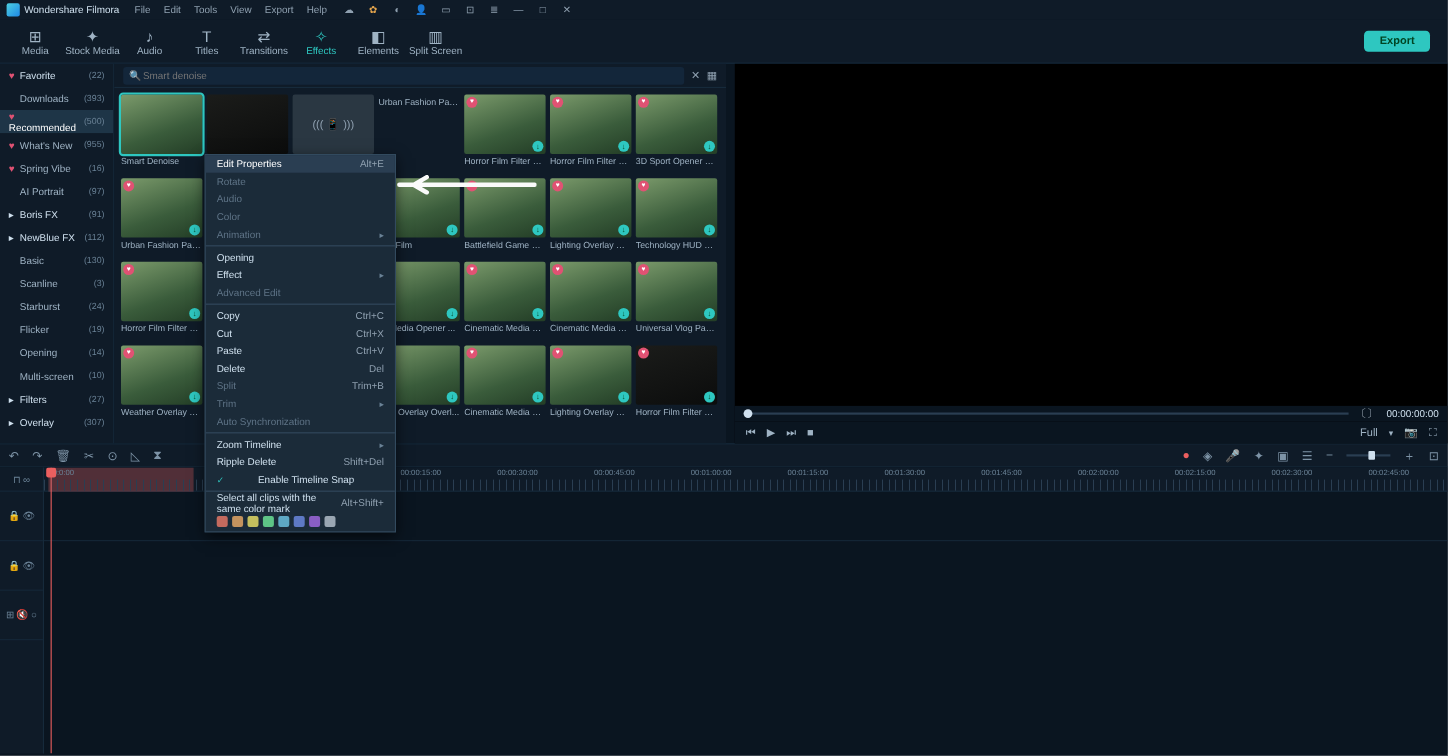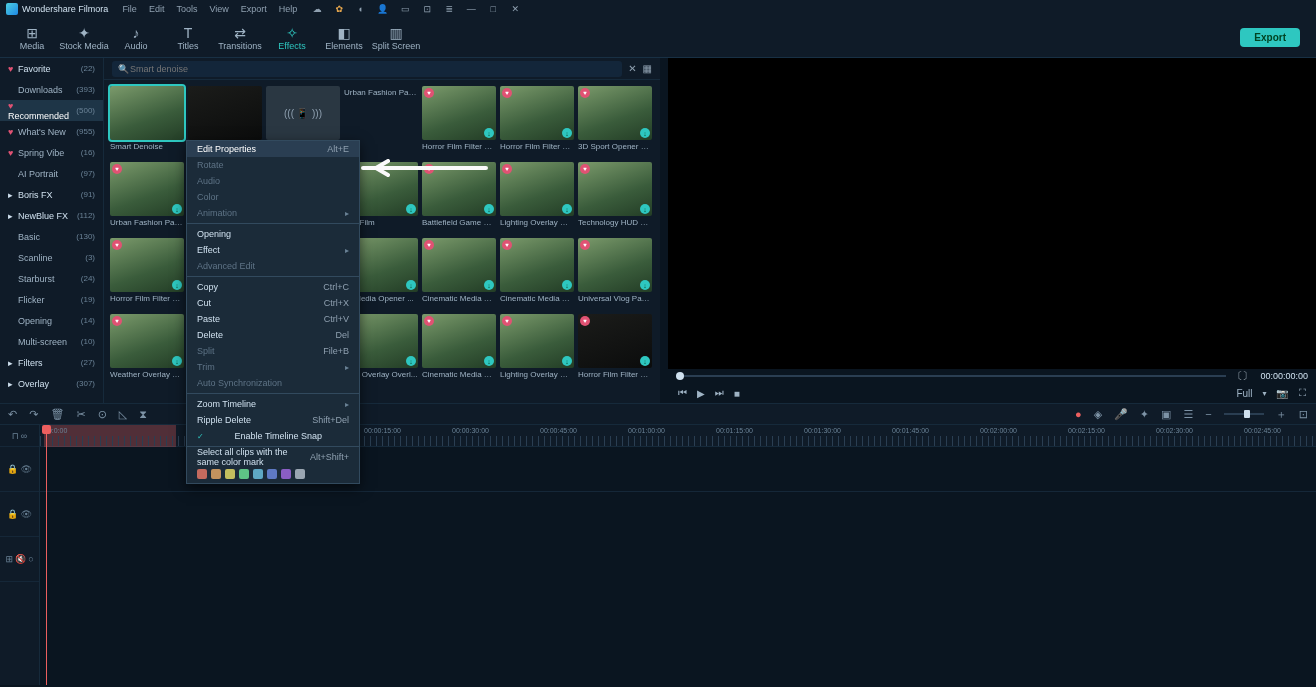--- a/index.html
+++ b/index.html
@@ -523,21 +523,21 @@
     <div class="row">
       <span>Paste</span>
       <span style="color:#8fa0b0">Ctrl+V</span>
     </div>
     <div class="row">
       <span>Delete</span>
       <span style="color:#8fa0b0">Del</span>
     </div>
     <div class="row dis">
       <span>Split</span>
-      <span style="color:#8fa0b0">File+B</span>
+      <span style="color:#8fa0b0">Trim+B</span>
     </div>
     <div class="row dis sub">
       <span>Trim</span>
       <span></span>
     </div>
     <div class="row dis">
       <span>Auto Synchronization</span>
       <span></span>
     </div>
     <div class="sep"></div>

